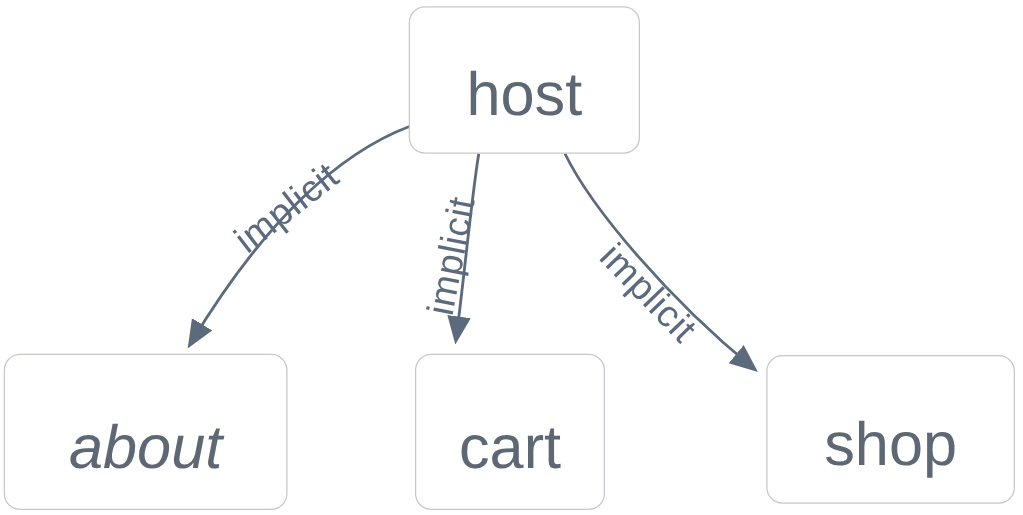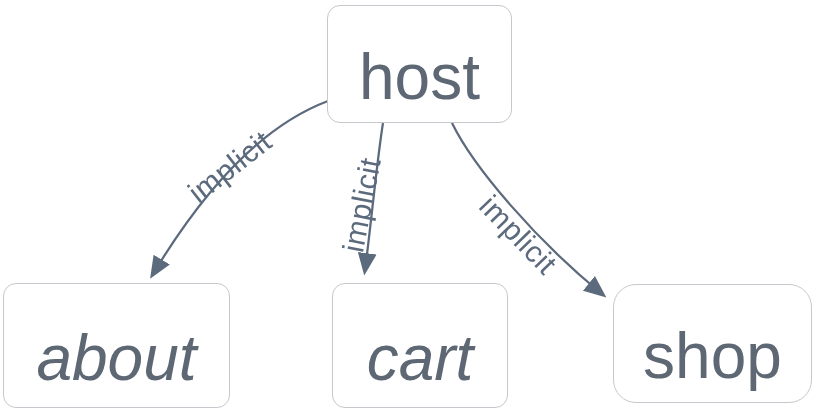--- a/index.html
+++ b/index.html
@@ -23,21 +23,21 @@
     box-sizing: border-box;
     background: var(--node-fill);
     border: 1.7px solid var(--node-border);
     border-radius: 13px;
     display: flex;
     align-items: center;
     justify-content: center;
   }
   .node-label {
     color: var(--node-text);
-    font-size: 64px;
+    font-size: 49px;
     line-height: 1;
     white-space: nowrap;
     margin-top: 25px;
   }
   .edge-label {
     position: absolute;
     color: var(--edge);
     font-size: 30px;
     letter-spacing: 0.5px;
     line-height: 1;
@@ -78,21 +78,21 @@
   </svg>
 
   <div class="node" style="left:327px; top:5px; width:185px; height:118px;">
     <span class="node-label">host</span>
   </div>
 
   <div class="node" style="left:3px; top:283px; width:227px; height:125px;font-style:italic;">
     <span class="node-label">about</span>
   </div>
 
-  <div class="node" style="left:332px; top:283px; width:176px; height:125px;font-style:italic;">
+  <div class="node" style="left:332px; top:283px; width:152px; height:125px;">
     <span class="node-label">cart</span>
   </div>
 
-  <div class="node" style="left:613px; top:284px; width:199px; height:119px;border-radius:23px;">
+  <div class="node" style="left:613px; top:284px; width:199px; height:119px;">
     <span class="node-label">shop</span>
   </div>
 
 </div>
 
 </body></html>

